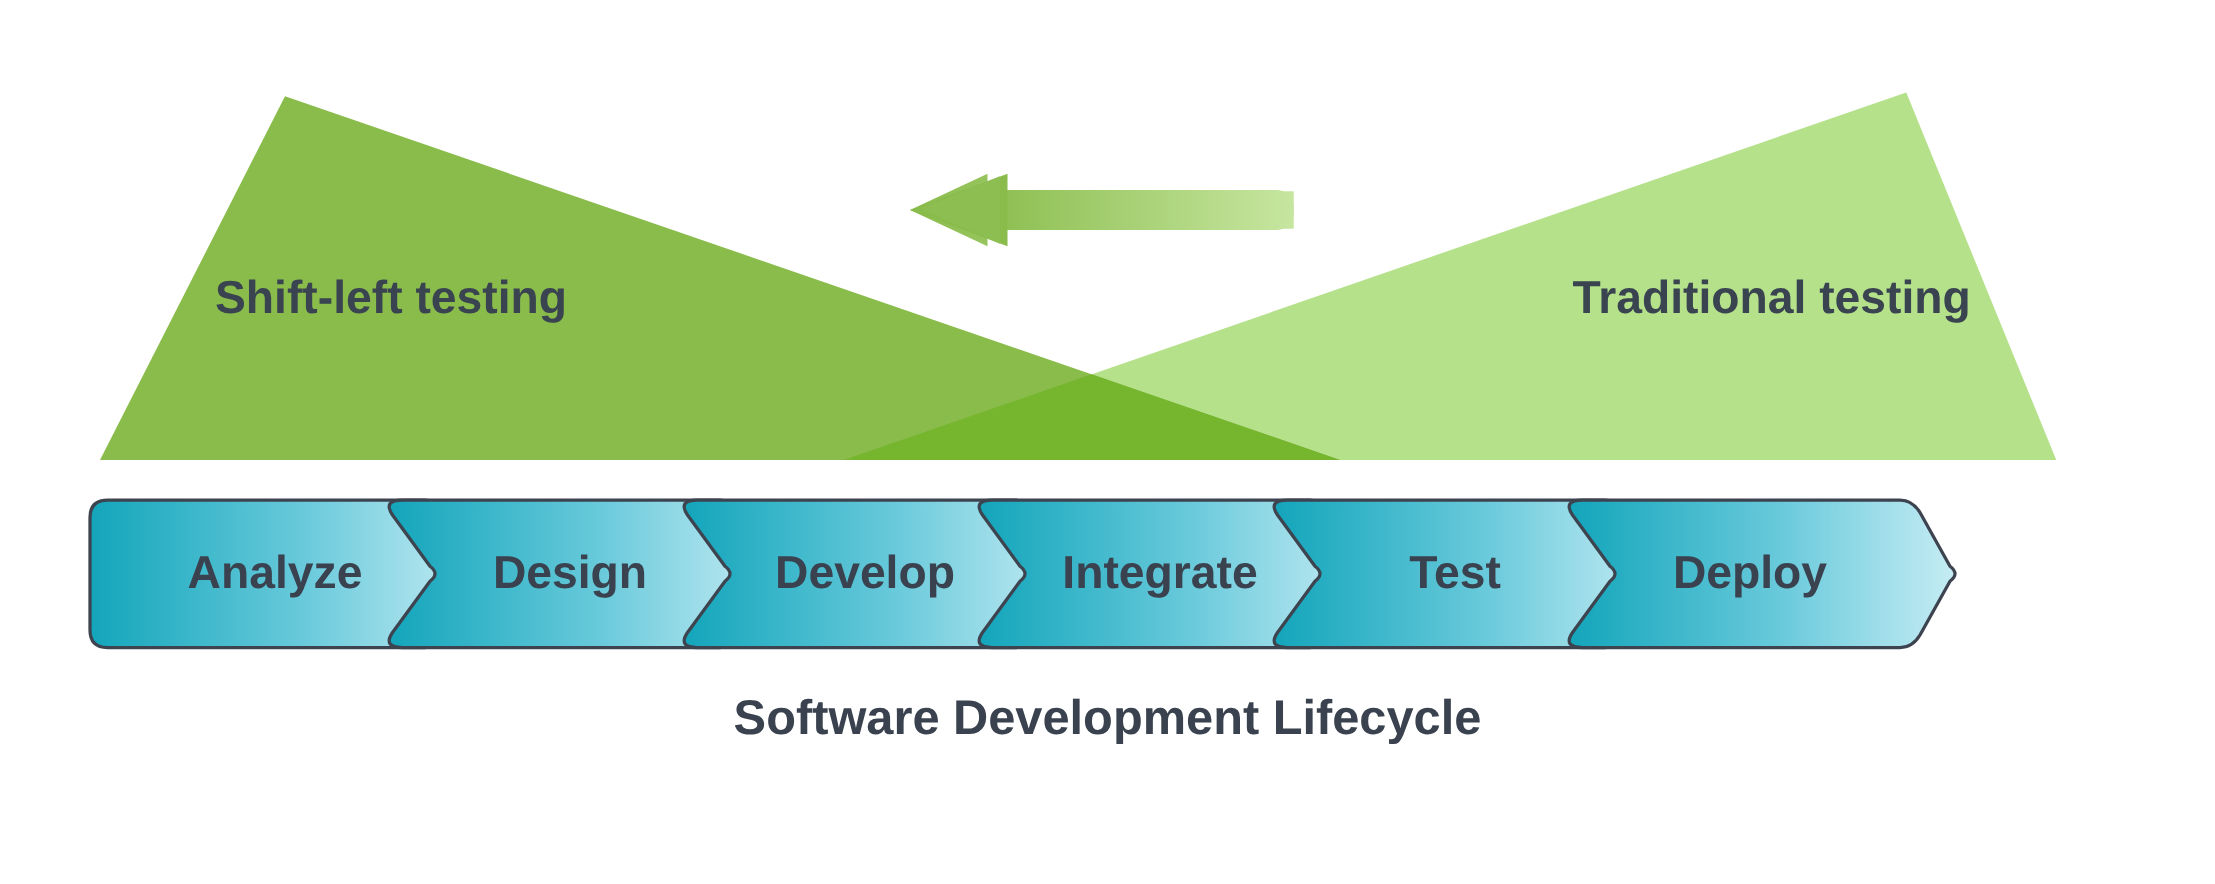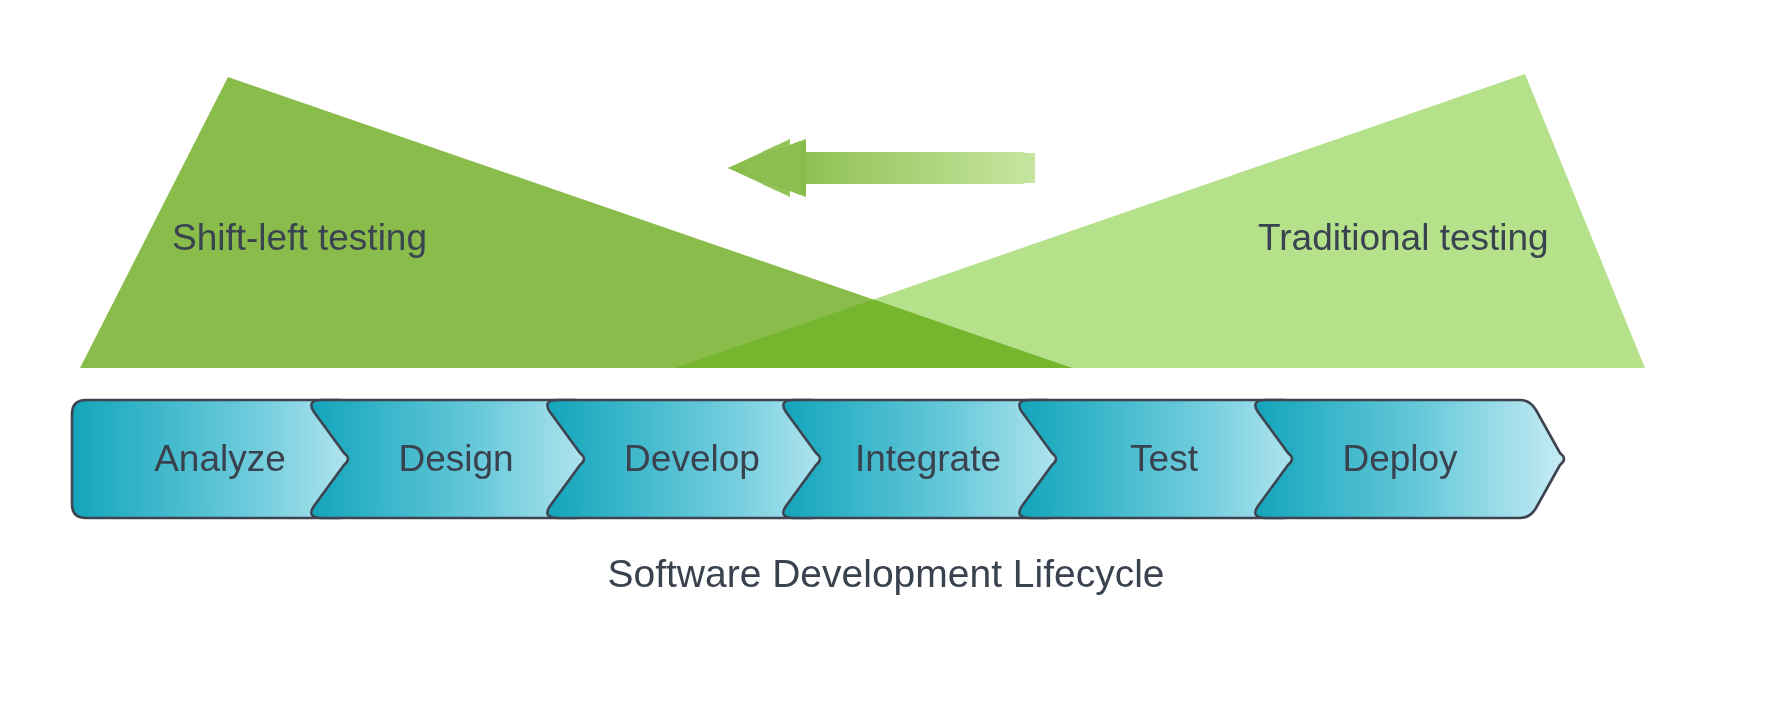--- a/index.html
+++ b/index.html
@@ -11,20 +11,21 @@
   body {
     font-family: "Liberation Sans", sans-serif;
     -webkit-font-smoothing: antialiased;
   }
   #stage {
     position: relative;
     width: 1772px;
     height: 707px;
     background: #ffffff;
     overflow: hidden;
+    font-weight: bold;
   }
   #diagram-svg {
     position: absolute;
     left: 0;
     top: 0;
     width: 1772px;
     height: 707px;
     display: block;
   }
   .tri-label {

